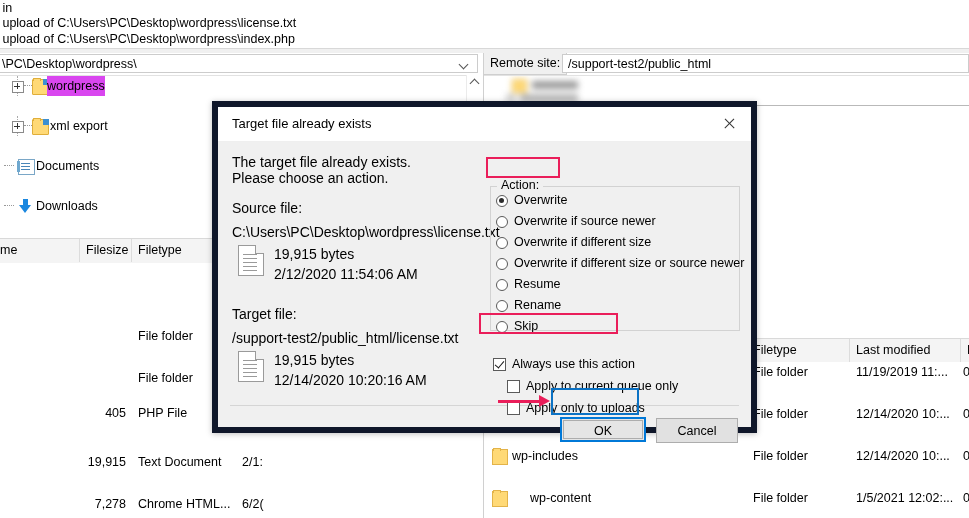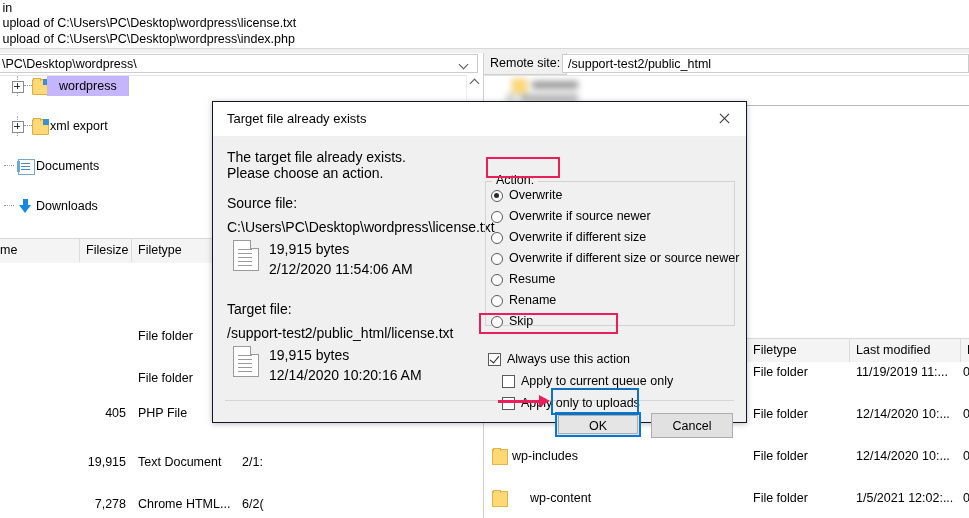--- a/index.html
+++ b/index.html
@@ -34,21 +34,21 @@
     font-size:12.5px;padding-left:5px;box-sizing:border-box;overflow:hidden;white-space:nowrap;}
   .caretdown{position:absolute;right:6px;top:3px;width:12px;height:12px;}
   .caretdown:before{content:"";position:absolute;left:1px;top:3px;width:6px;height:6px;
     border-right:1.4px solid #555;border-bottom:1.4px solid #555;transform:rotate(45deg);}
 
   
   .tree{position:relative;background:#fff;overflow:hidden;}
   .trow{position:relative;height:20px;line-height:20px;white-space:nowrap;font-size:12.5px;}
   .trow .tlabel{position:absolute;left:36px;top:0;}
   .trow.indent1 .tlabel{left:50px;}
-  .trow.sel .tlabel{background:#c4b5fd;padding:0 12px;left:47px;}
+  .trow.sel .tlabel{background:#d946ef;padding:0 0;left:47px;}
   .expander{position:absolute;left:12px;top:5px;width:10px;height:10px;border:1px solid #8a8a8a;background:#fff;}
   .expander:before{content:"";position:absolute;left:1px;top:4px;width:6px;height:1px;background:#333;}
   .expander:after{content:"";position:absolute;left:4px;top:1px;width:1px;height:6px;background:#333;}
   .dots{position:absolute;left:24px;top:9px;width:8px;height:1px;border-top:1px dotted #999;}
   .dots2{position:absolute;left:4px;top:9px;width:10px;height:1px;border-top:1px dotted #999;}
   .vdot{position:absolute;left:17px;top:0;width:1px;height:20px;border-left:1px dotted #aaa;}
 
   .ico{position:absolute;top:3px;width:15px;height:14px;}
   .trow.indent1 .ico{left:32px;}
   .trow.indent0 .ico{left:18px;}
@@ -74,21 +74,21 @@
   .frow{position:relative;height:21px;line-height:21px;font-size:12.5px;white-space:nowrap;}
   .fc{position:absolute;top:0;height:21px;overflow:hidden;white-space:nowrap;}
   .fc.rt{text-align:right;}
 
   .fico{position:absolute;left:8px;top:3px;width:14px;height:14px;}
   .fico.folder{background:#ffd976;border:1px solid #e3b349;}
   .fico.folder:before{content:"";position:absolute;left:0;top:-2px;width:6px;height:2px;background:#ffd976;border:1px solid #e3b349;border-bottom:none;}
 
   
   .dlg{position:absolute;left:212px;top:101px;width:533px;height:320px;background:#f0f0f0;
-    border:1px solid #0f172a;box-shadow:0 1px 6px rgba(0,0,0,.25);}
+    border:6px solid #0f172a;box-shadow:0 1px 6px rgba(0,0,0,.25);}
   .dlg-title{position:relative;height:34px;background:#ffffff;border-bottom:1px solid #efefef;}
   .dlg-title .t{position:absolute;left:14px;top:9px;font-size:13px;color:#000;}
   .dlg-close{position:absolute;right:0;top:0;width:44px;height:33px;}
   .dlg-close:before,.dlg-close:after{content:"";position:absolute;left:16px;top:16px;width:13px;height:1.3px;background:#333;}
   .dlg-close:before{transform:rotate(45deg);}
   .dlg-close:after{transform:rotate(-45deg);}
 
   .dlg-body{position:relative;height:285px;background:#f0f0f0;}
   .dtxt{position:absolute;font-size:14px;color:#000;white-space:nowrap;}
 

